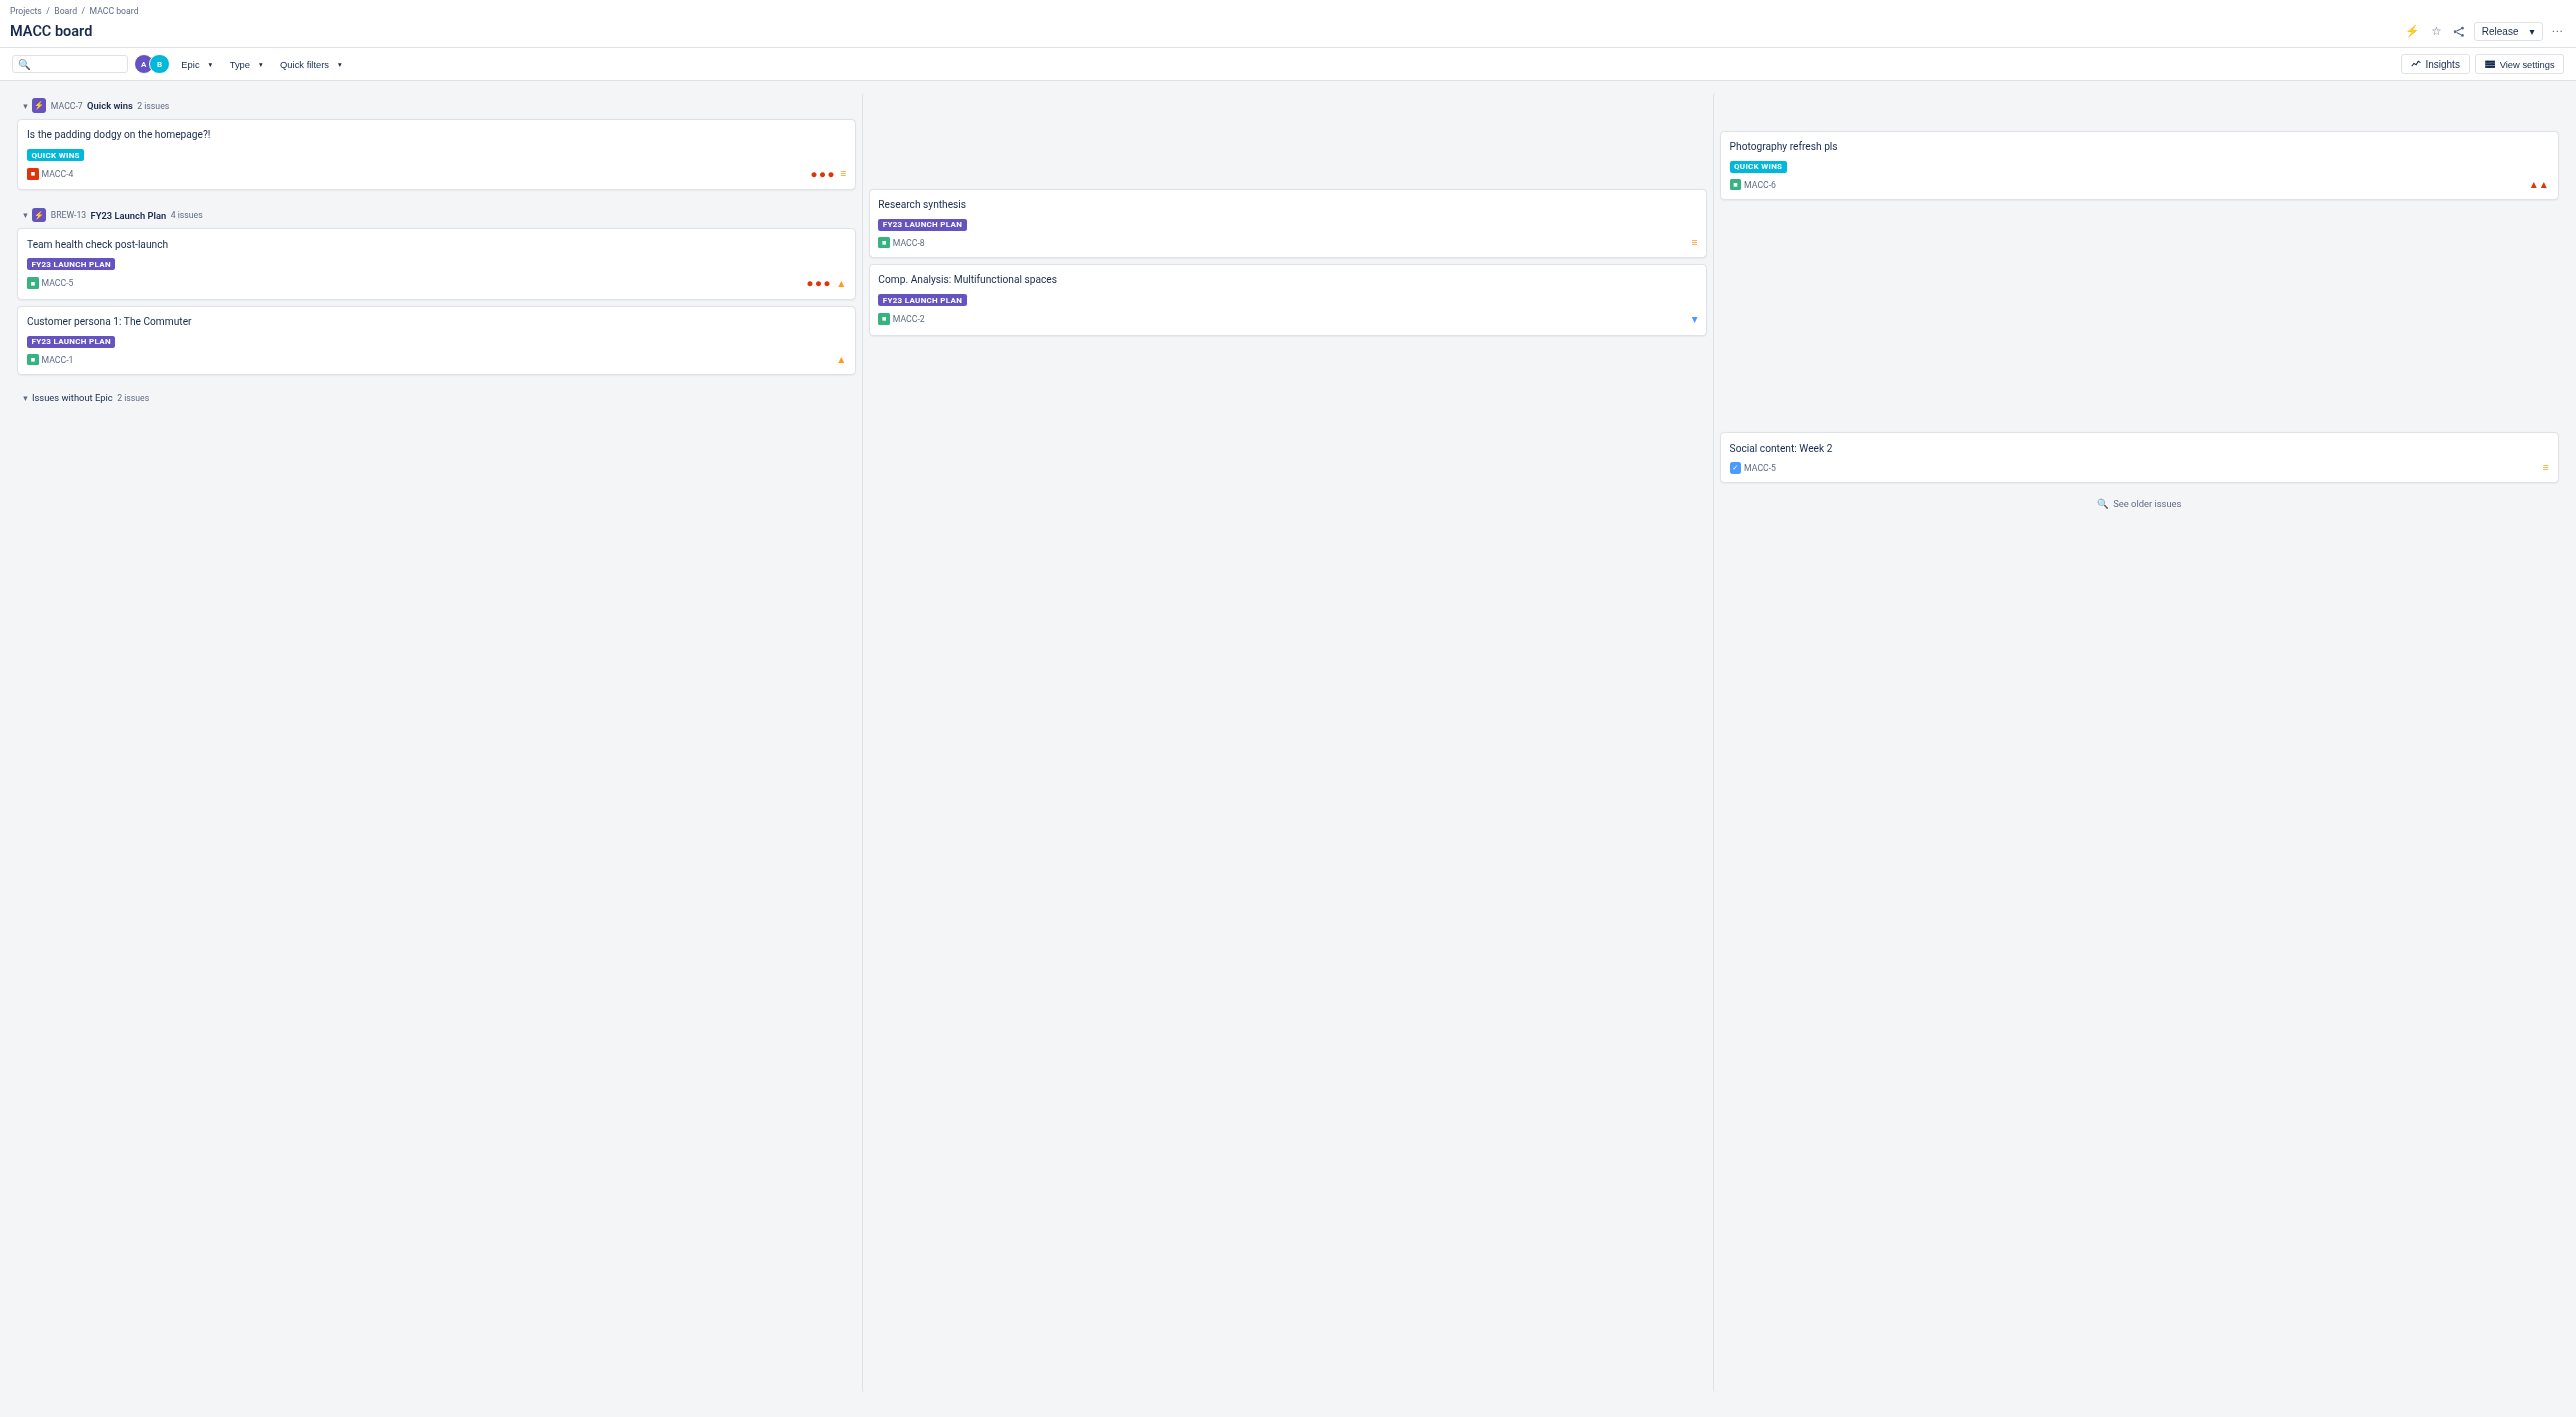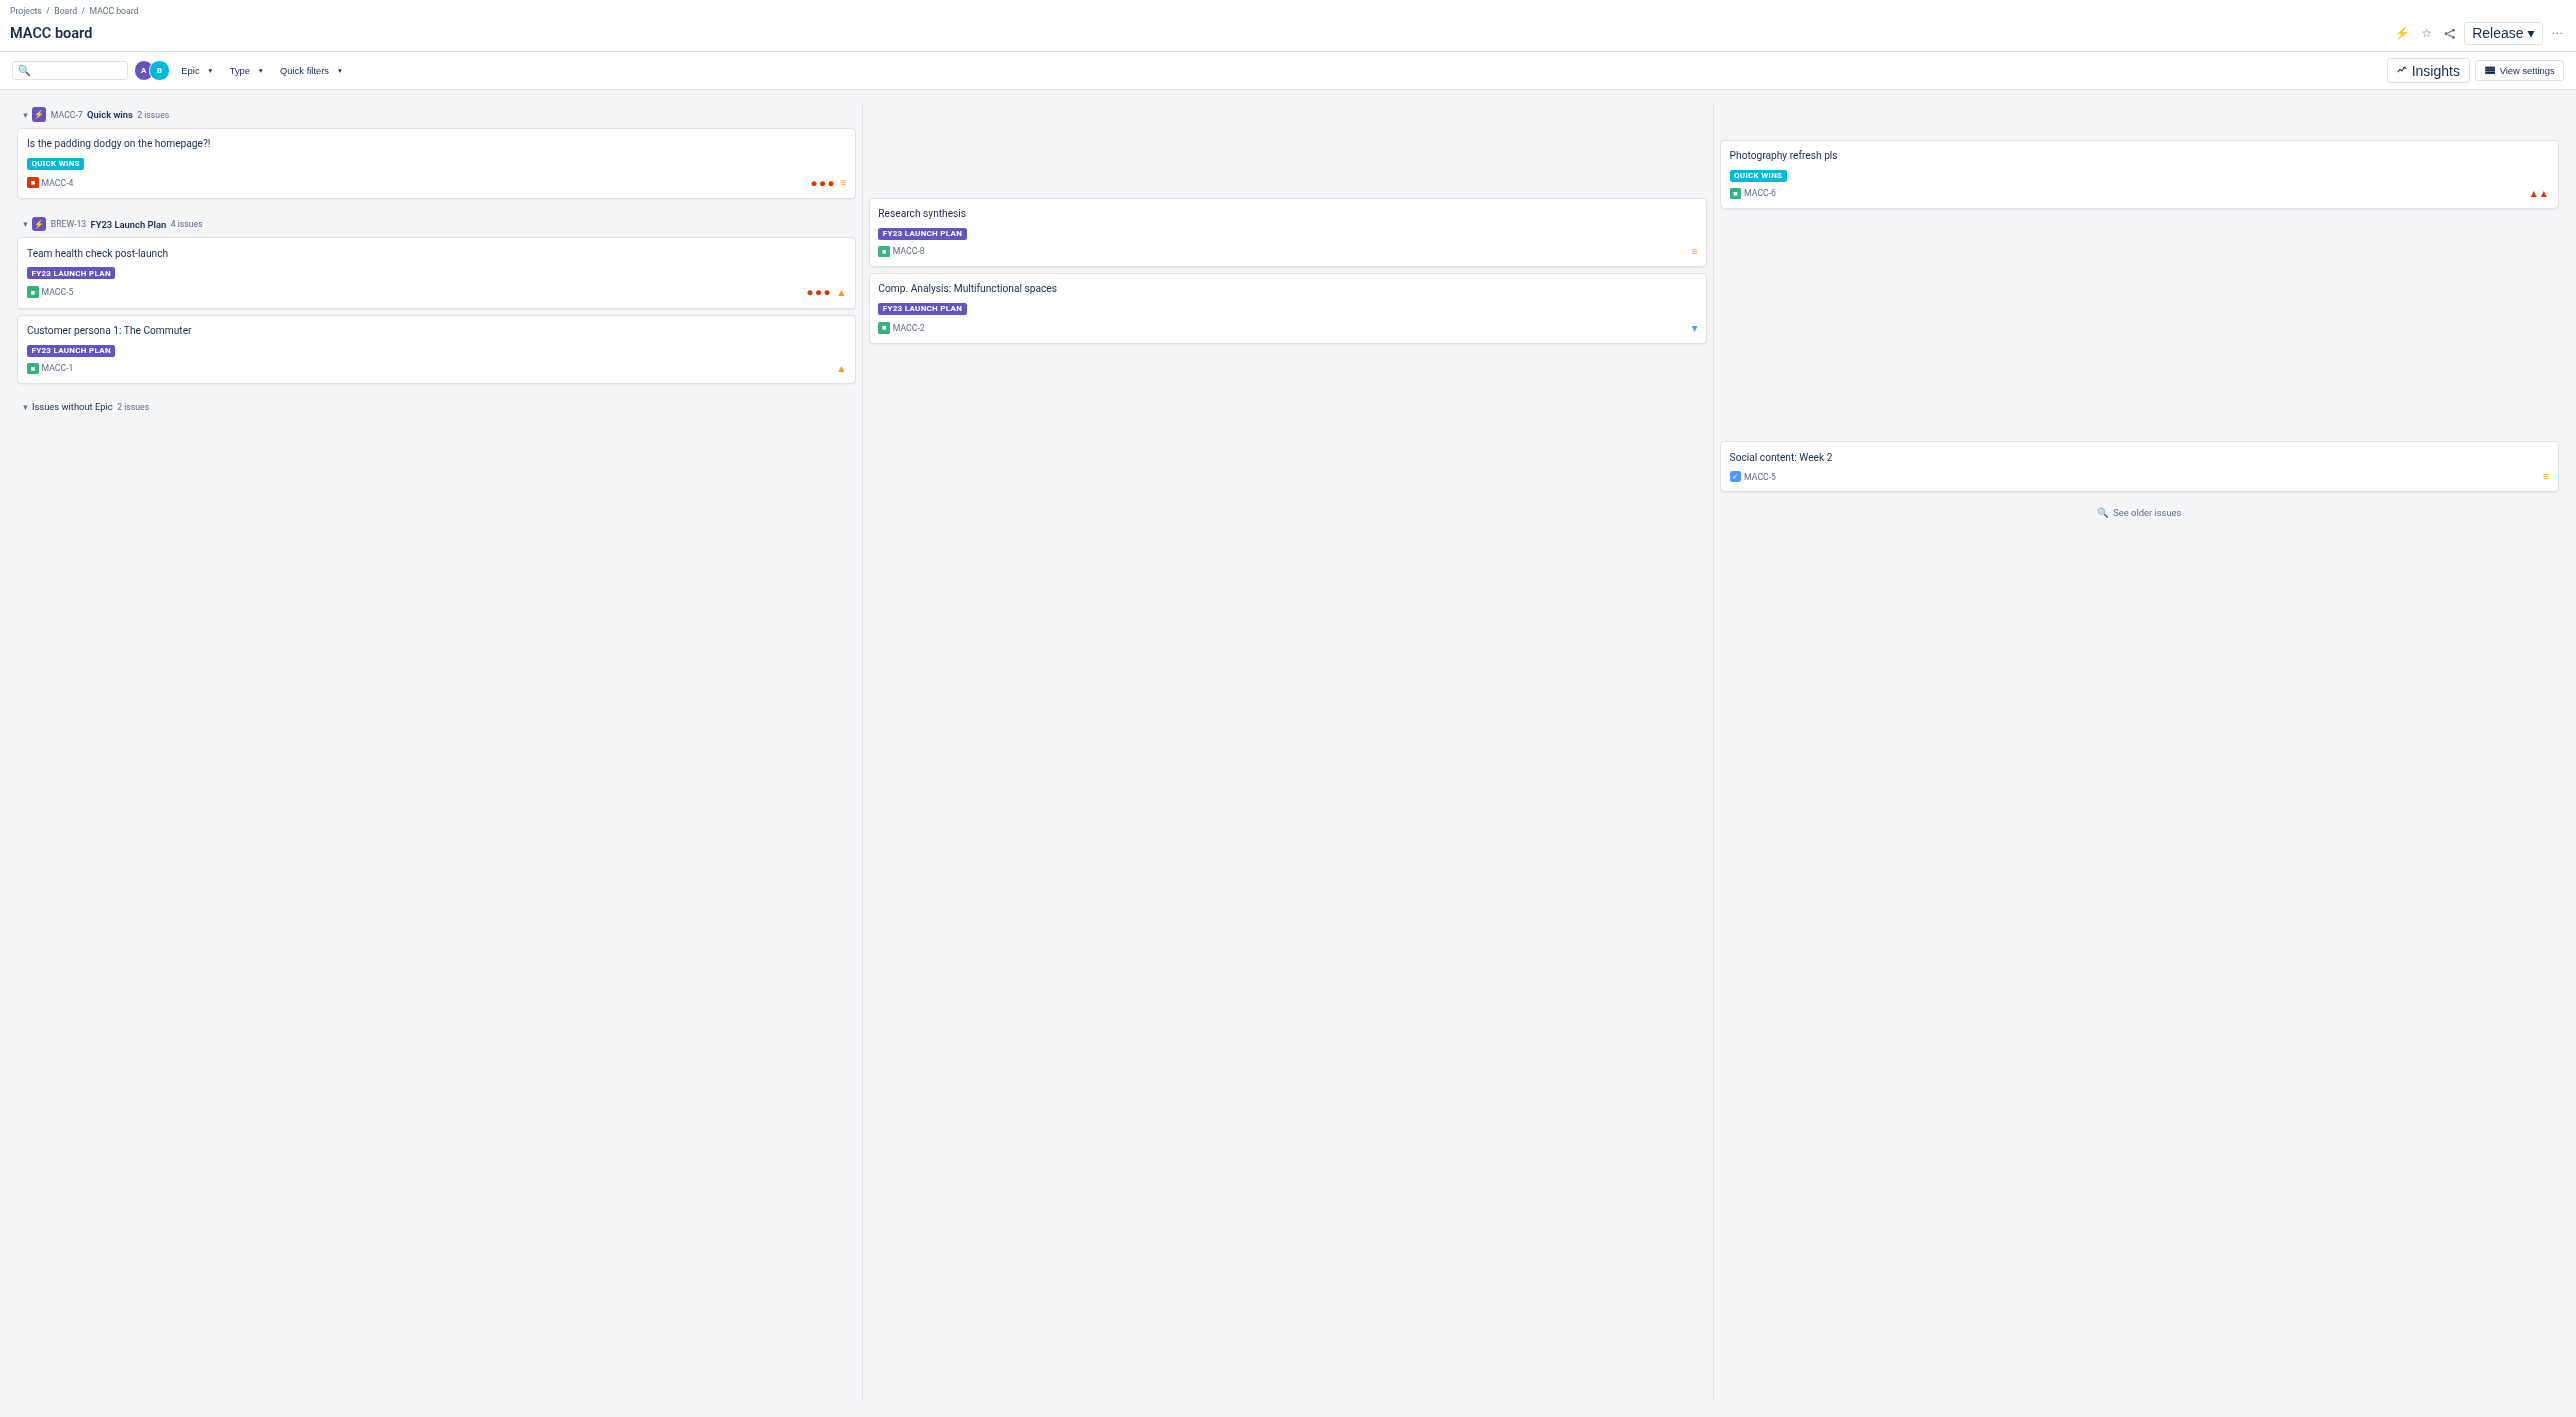--- a/index.html
+++ b/index.html
@@ -6,31 +6,31 @@
     body { font-family: -apple-system, BlinkMacSystemFont, 'Segoe UI', Roboto, sans-serif; background: #f4f5f7; color: #172b4d; font-size: 10.2px; }
 
     .top-bar { background: #fff; border-bottom: 0.7px solid #dfe1e6; padding: 0 10px; }
     .breadcrumb-row { display: flex; align-items: center; padding: 5.8px 0 2.9px; font-size: 8.7px; color: #5e6c84; }
     .breadcrumb-sep { margin: 0 4.4px; }
     .breadcrumb-link { color: #5e6c84; cursor: pointer; }
     .title-row { display: flex; align-items: center; justify-content: space-between; padding: 2.9px 0 5.8px; }
     .board-title { font-size: 14.5px; font-weight: 600; color: #172b4d; }
     .title-actions { display: flex; align-items: center; gap: 5.8px; }
     .icon-btn { background: none; border: none; cursor: pointer; color: #5e6c84; display: flex; align-items: center; justify-content: center; padding: 2.9px; border-radius: 2.9px; font-size: 11.6px; }
-    .release-btn { display: flex; align-items: center; gap: 4px; background: none; border: 0.7px solid #dfe1e6; border-radius: 2.9px; padding: 2.9px 7.3px; font-size: 14px; cursor: pointer; color: #172b4d; }
+    .release-btn { display: flex; align-items: center; gap: 11px; background: none; border: 0.7px solid #dfe1e6; border-radius: 2.9px; padding: 2.9px 7.3px; font-size: 10px; cursor: pointer; color: #172b4d; }
 
     .filter-bar { display: flex; align-items: center; gap: 5.8px; padding: 5.8px 11.6px; background: #fff; border-bottom: 0.7px solid #dfe1e6; }
     .search-box { display: flex; align-items: center; border: 0.7px solid #dfe1e6; border-radius: 2.9px; padding: 2.9px 5.8px; background: #fff; gap: 2.9px; cursor: text; }
     .search-box input { border: none; outline: none; font-size: 9.4px; width: 87px; color: #172b4d; }
     .avatar-group { display: flex; align-items: center; gap: -2.9px; }
     .avatar { width: 20.3px; height: 20.3px; border-radius: 50%; display: flex; align-items: center; justify-content: center; font-size: 8px; font-weight: 600; color: #fff; cursor: pointer; border: 1.5px solid #fff; }
     .filter-btn { display: flex; align-items: center; gap: 9px; background: none; border: none; border-radius: 2.9px; padding: 2.9px 5.8px; font-size: 9.4px; cursor: pointer; color: #172b4d; font-weight: 500; }
     .filter-btn .chevron { font-size: 7.3px; }
     .filter-bar-right { margin-left: auto; display: flex; align-items: center; gap: 5.8px; }
-    .insights-btn { display: flex; align-items: center; gap: 4.4px; background: none; border: 0.7px solid #dfe1e6; border-radius: 2.9px; padding: 3.6px 8.7px; font-size: 14px; cursor: pointer; color: #172b4d; justify-content: space-between; }
+    .insights-btn { display: flex; align-items: center; gap: 4.4px; background: none; border: 0.7px solid #dfe1e6; border-radius: 2.9px; padding: 3.6px 8.7px; font-size: 10px; cursor: pointer; color: #172b4d; justify-content: space-between; }
     .view-settings-btn { display: flex; align-items: center; gap: 4.4px; background: none; border: 0.7px solid #dfe1e6; border-radius: 2.9px; padding: 3.6px 8.7px; font-size: 9.4px; cursor: pointer; color: #172b4d; }
 
     .board { display: flex; gap: 0; padding: 11.6px; overflow-x: auto; min-height: calc(100vh - 94px); }
     .column { flex: 1; min-width: 218px; background: #f4f5f7; border-radius: 2.9px; }
     .column + .column { border-left: 0.7px solid #dfe1e6; }
     .column-header { padding: 7.3px 11.6px; font-size: 8px; font-weight: 700; color: #5e6c84; letter-spacing: 0.4px; text-transform: uppercase; }
 
     .epic-group { margin: 0 5.8px 11.6px; }
     .epic-header { display: flex; align-items: center; gap: 4.4px; padding: 5.8px 5.8px; font-size: 9.4px; }
     .epic-collapse { cursor: pointer; color: #5e6c84; font-size: 8.7px; }

